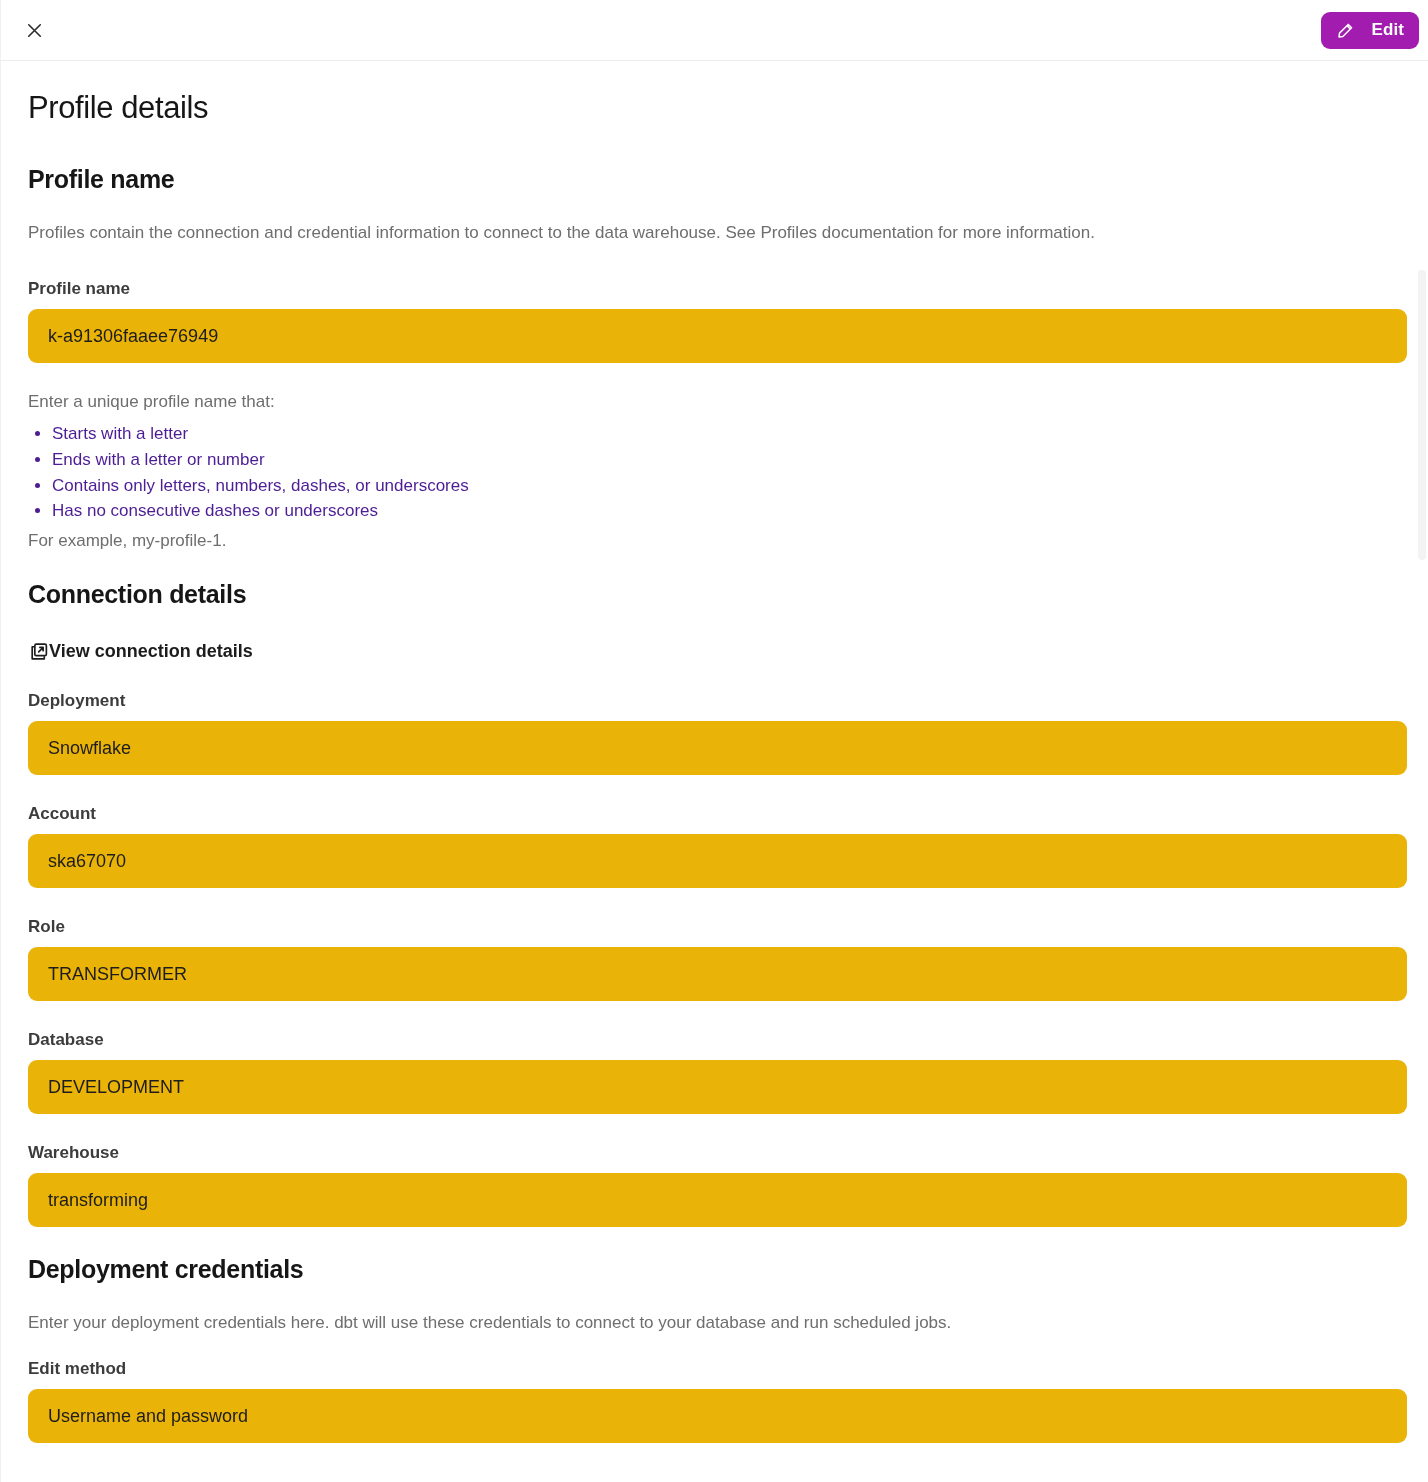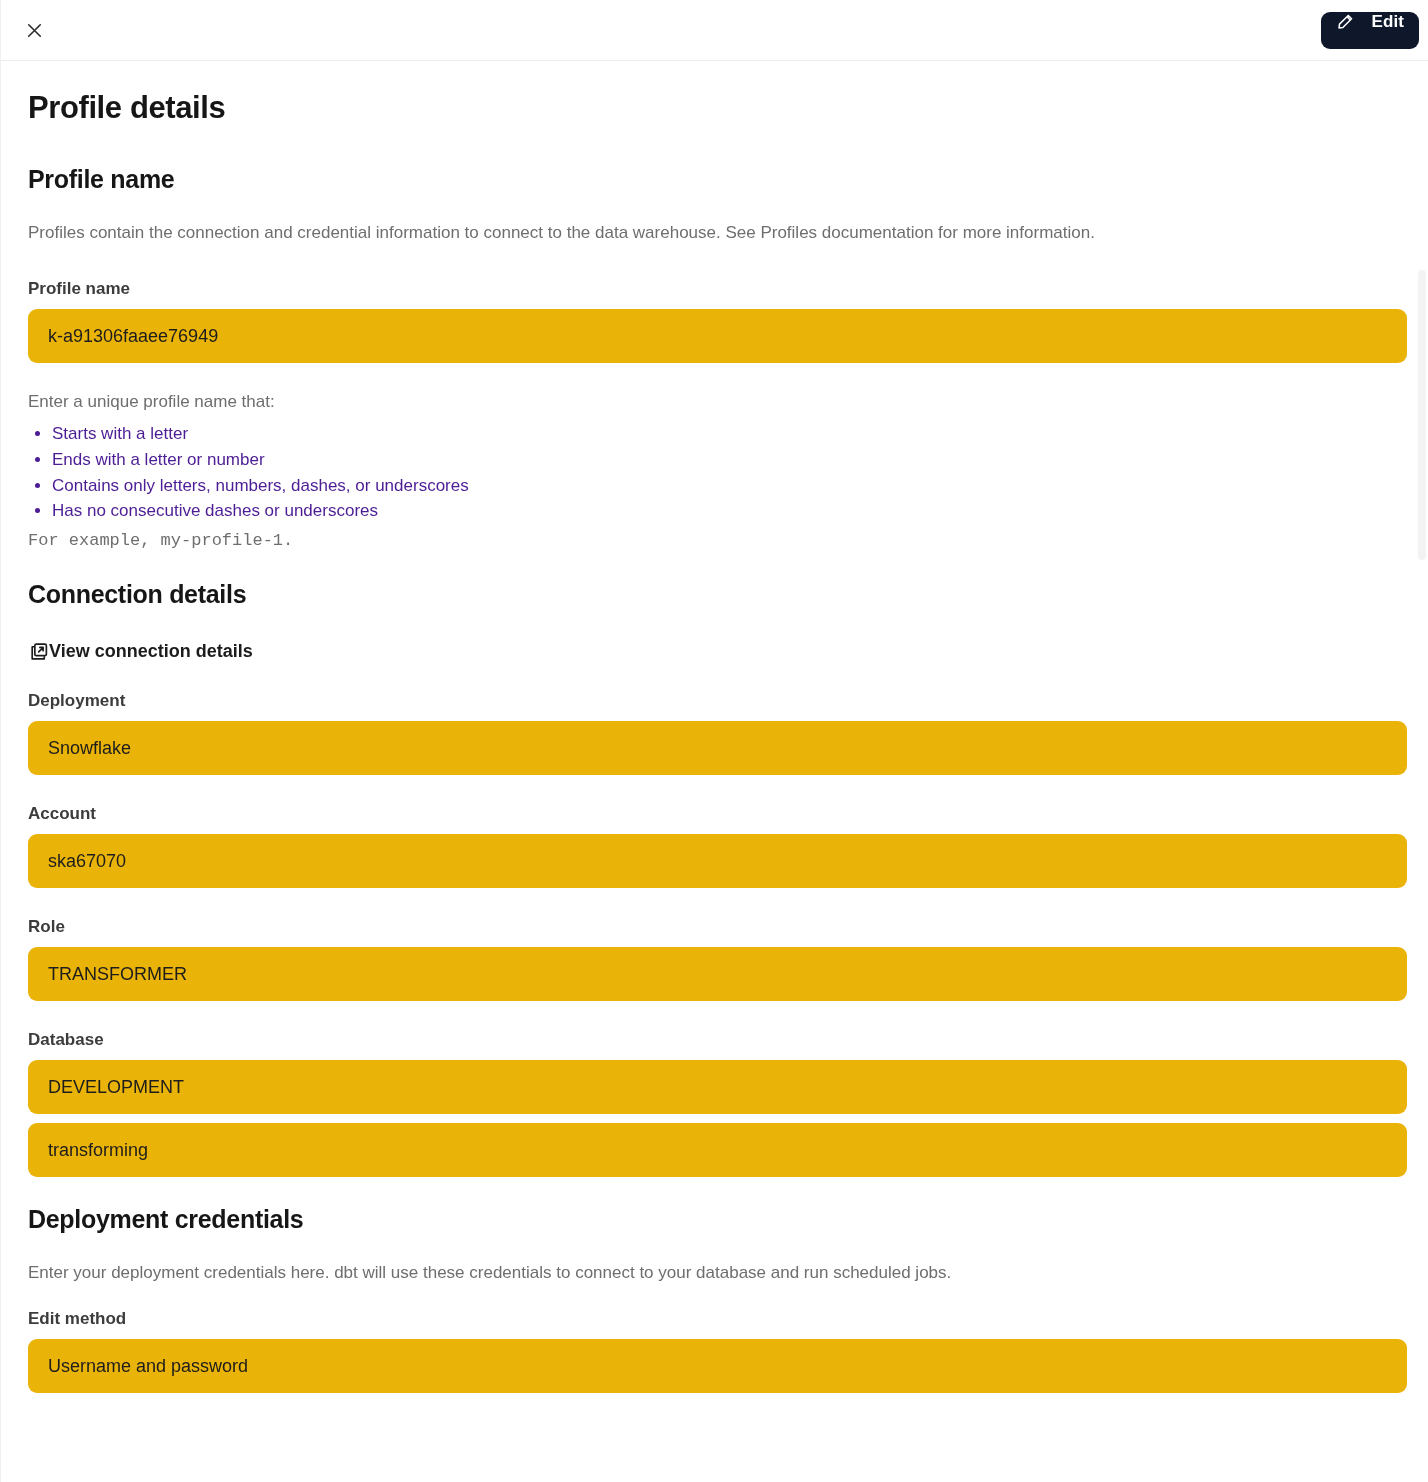--- a/index.html
+++ b/index.html
@@ -25,36 +25,36 @@
     border-bottom: 1px solid #ececec;
     background: #fff;
   }
   .close-btn {
     width: 38px; height: 38px;
     display: flex; align-items: center; justify-content: center;
     background: transparent; border: none; cursor: pointer;
     border-radius: 6px;
   }
   .edit-btn {
-    display: flex; gap: 16px;
-    background: #0f172a; color: #ffffff;
+    display: flex; align-items: center; gap: 16px;
+    background: #a21caf; color: #ffffff;
     border: none; cursor: pointer;
     border-radius: 9px;
     height: 37px; padding: 0 15px;
     font-family: inherit;
     font-size: 17px; font-weight: 700;
     letter-spacing: 0.1px;
   }
 
   
   .content {
     padding: 28px 21px 0 28px;
   }
   h1.page-title {
-    font-size: 31px; font-weight: 700; letter-spacing: -0.4px;
+    font-size: 31px; font-weight: 400; letter-spacing: -0.4px;
     line-height: 38px; color: #161616;
   }
   h2.section-heading {
     font-size: 25px; font-weight: 700; letter-spacing: -0.3px;
     line-height: 33px; color: #161616;
     margin-top: 36px;
   }
   h2.section-heading.tight { margin-top: 26px; }
 
   p.description {
@@ -90,21 +90,21 @@
     margin-top: 8px;
     padding-left: 24px;
     color: #6e6e6e;
   }
   ul.rules li {
     font-size: 17px; line-height: 25.8px;
     color: #4c1d95;
   }
   .example {
     margin-top: 6px;
-    font-size: 17px; line-height: 22px; color: #6e6e6e; font-family: Liberation Mono, monospace;
+    font-size: 17px; line-height: 22px; color: #6e6e6e;
   }
 
   .view-link {
     margin-top: 30px;
     display: flex; align-items: center; 
     font-size: 18px; font-weight: 600; color: #1c1c1c;
     cursor: pointer; width: fit-content;
     text-decoration: none;
   }
   .view-link svg { flex-shrink: 0; }
@@ -180,20 +180,21 @@
 
     <div class="field-label">Account</div>
     <div class="field-box">ska67070</div>
 
     <div class="field-label">Role</div>
     <div class="field-box">TRANSFORMER</div>
 
     <div class="field-label">Database</div>
     <div class="field-box">DEVELOPMENT</div>
 
+    <div class="field-label">Warehouse</div>
     <div class="field-box">transforming</div>
   </section>
 
   <section>
     <h2 class="section-heading tight">Deployment credentials</h2>
     <p class="description">Enter your deployment credentials here. dbt will use these credentials to connect to your database and run scheduled jobs.</p>
 
     <div class="field-label auth">Edit method</div>
     <div class="field-box">Username and password</div>
   </section>

